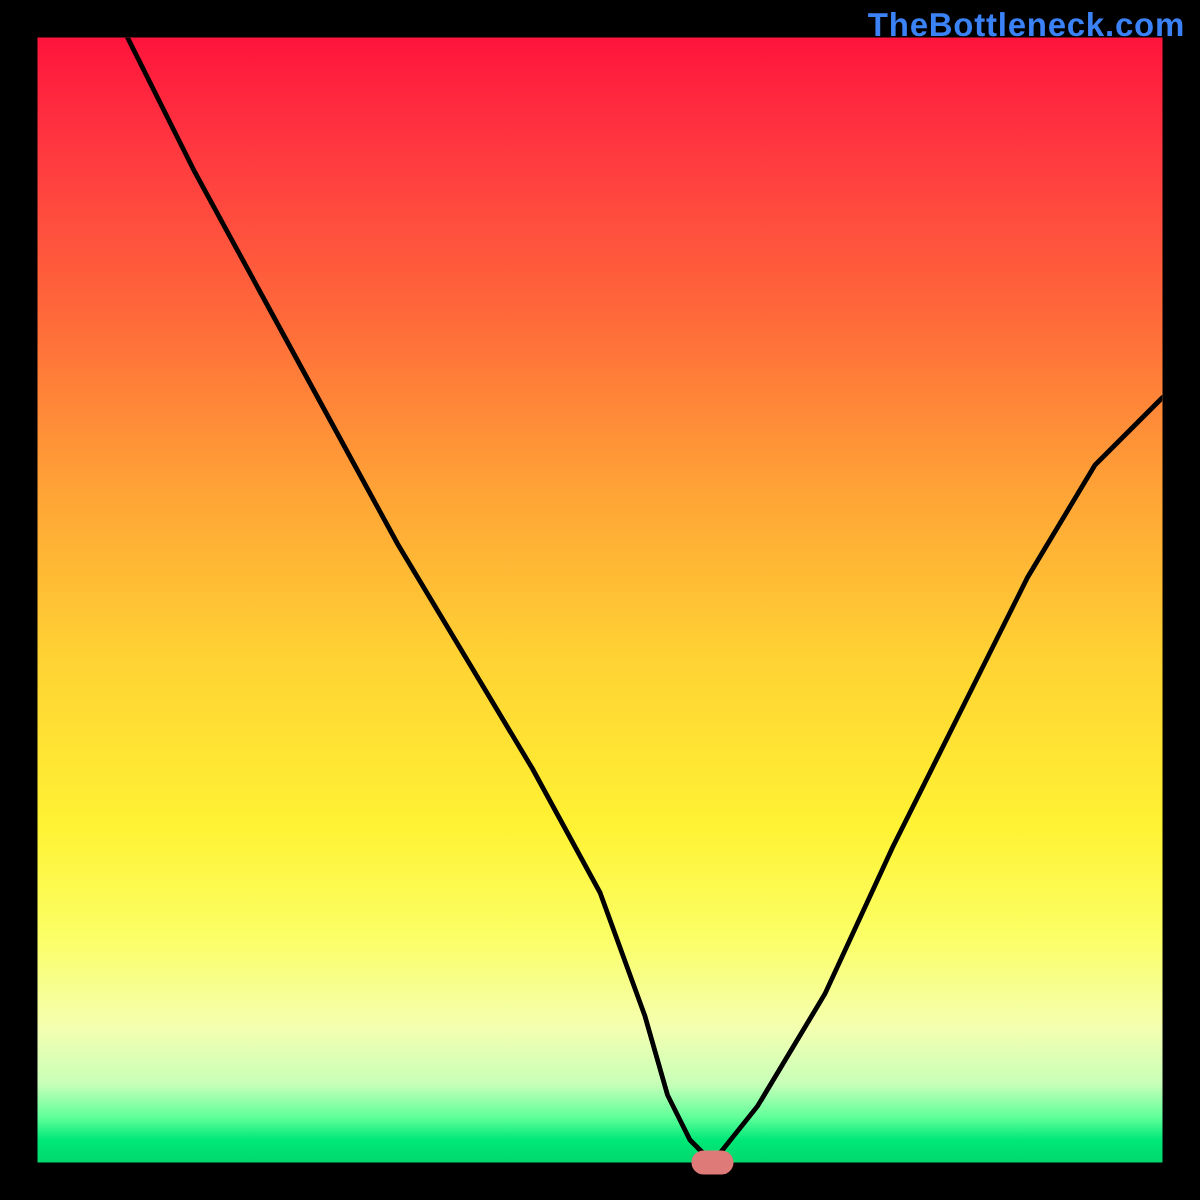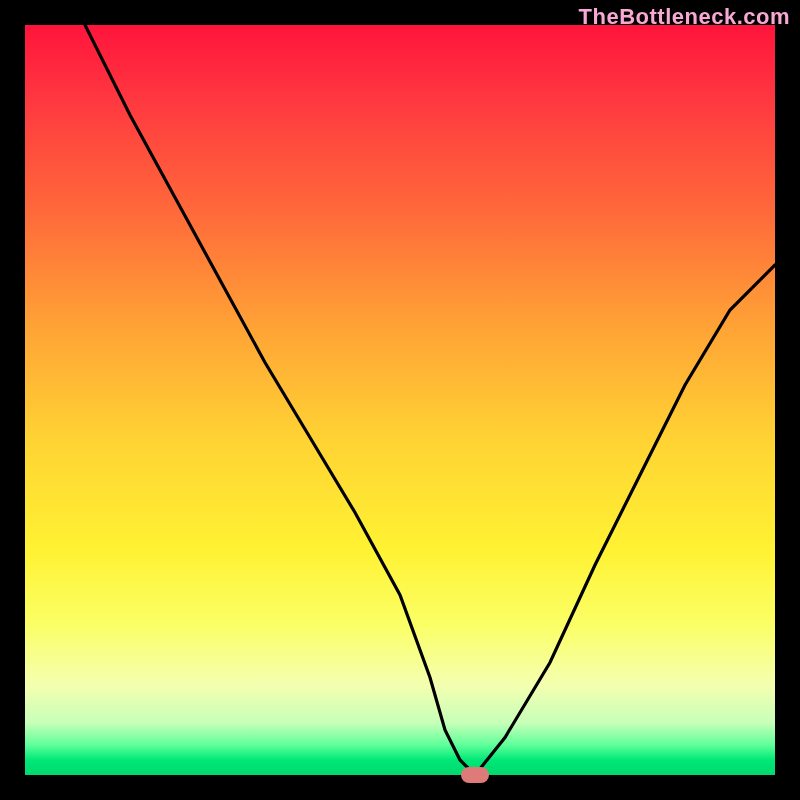--- a/index.html
+++ b/index.html
@@ -16,21 +16,21 @@
     width: 800px;
     height: 800px;
     background: #000;
   }
   .watermark {
     position: absolute;
     top: 4px;
     right: 10px;
     font-size: 22px;
     font-weight: 600;
-    color: #f9a8d4;
+    color: #3b82f6;
     letter-spacing: 0.5px;
     z-index: 3;
   }
   .plot-area {
     position: absolute;
     left: 25px;
     top: 25px;
     width: 750px;
     height: 750px;
     background: linear-gradient(to bottom,

